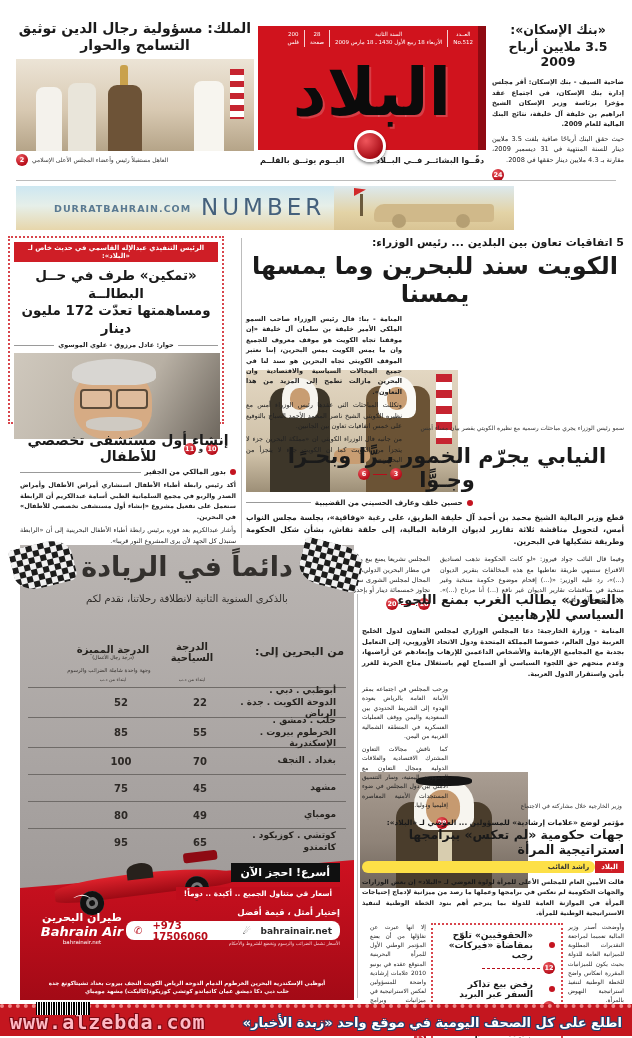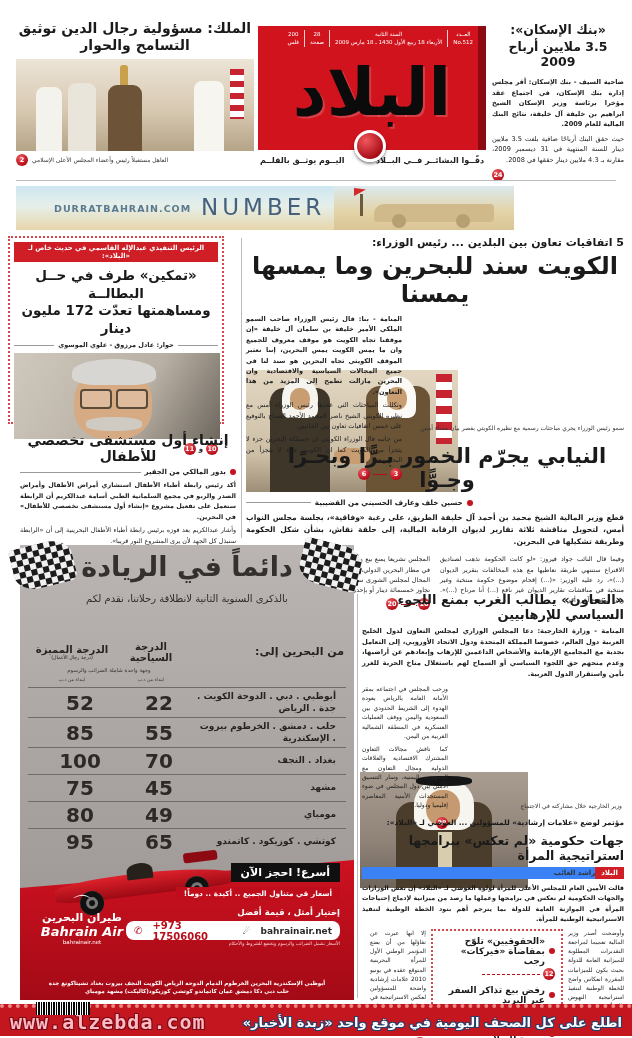--- a/index.html
+++ b/index.html
@@ -31,32 +31,32 @@
   .mast-title{font-weight:900;color:#0b0b0b;text-align:center;
               text-shadow:2px 2px 0 rgba(255,255,255,.18);}
   .mast-ball{position:absolute;width:26px;height:26px;border-radius:50%;
              background:radial-gradient(circle at 35% 30%,#f0565c,#a50a14 75%);
              border:3px solid #fff;box-shadow:0 2px 3px rgba(0,0,0,.45);}
   
   .dotbox{border:2px dotted #d8454c;background:#fff;}
   .redbar{background:#cf1e26;color:#fff;font-weight:bold;text-align:center;}
   
   .brief{margin-bottom:5px;}
-  .brief .t{display:flex;align-items:center;gap:4px;direction:rtl;font-weight:900;font-size:9px;}
+  .brief .t{display:flex;align-items:center;gap:16px;direction:rtl;font-weight:900;font-size:9px;}
   .brief .b{display:flex;align-items:center;gap:3px;direction:rtl;margin-top:2px;}
   .brief .ln{flex:0 0 58px;border-top:1px dashed #b60d1a;}
   
   .ad{background:linear-gradient(180deg,#bab5b2 0%,#a7a2a0 55%,#989391 100%);}
   .flag{background:repeating-conic-gradient(#141414 0% 25%,#f4f4f4 0% 50%);
         background-size:12px 12px;border-radius:4px 40% 8px 40%;opacity:.95;}
   .ad-row{display:flex;direction:rtl;align-items:center;padding:0 10px;box-sizing:border-box;}
   .ad-dest{flex:1;text-align:right;font-weight:bold;font-size:9px;color:#26231f;line-height:1.3;}
   .ad-eco{width:74px;text-align:center;font-weight:bold;}
-  .ad-prem{width:84px;text-align:center;font-weight:bold;}
-  .price{font-size:20px;color:#2d2926;}
+  .ad-prem{width:84px;text-align:center;font-weight:bold;margin-left:41px;}
+  .price{font-size:10px;color:#2d2926;}
   .wedge{background:linear-gradient(180deg,#ce1120,#a30a16);
          clip-path:polygon(0 20%,100% 0%,100% 100%,0% 100%);}
   .wheel{position:absolute;width:24px;height:24px;border-radius:50%;background:#111;
          box-shadow:inset 0 0 0 6px #111,inset 0 0 0 9px #777;}
   .phstrip{background:#fff;border-radius:8px;display:flex;align-items:center;gap:10px;
            padding:2px 8px;direction:ltr;font-weight:bold;}
   
   .bottom-banner{background:#c4161f;border-top:4px dotted #e88;
     display:flex;align-items:center;justify-content:space-between;box-sizing:border-box;}
   .alz{font-family:"DejaVu Sans Mono",monospace;font-weight:bold;font-size:20px;letter-spacing:1px;
@@ -240,24 +240,24 @@
     <div class="abs cap" style="right:2px;top:210px;width:168px;text-align:right;">وزير الخارجية خلال مشاركته في الاجتماع</div>
     <div class="abs rtl" style="left:0;top:92px;width:86px;">
       <div class="just" style="font-size:6.1px;line-height:1.55;color:#222;">ورحب المجلس في اجتماعه بمقر الأمانة العامة بالرياض بعودة الهدوء إلى الشريط الحدودي بين السعودية واليمن ووقف العمليات العسكرية في المنطقة الشمالية الغربية من اليمن.</div>
       <div class="just" style="font-size:6.1px;line-height:1.55;color:#222;margin-top:3px;">كما ناقش مجالات التعاون المشترك الاقتصادية والعلاقات الدولية ومجال التعاون مع الجمهورية اليمنية، وسار التنسيق الأمني بين دول المجلس في ضوء المستجدات الأمنية المعاصرة إقليميا ودوليا.</div>
       <span class="badge" style="margin-top:2px;">28</span>
     </div>
   </div>
 
   <div class="abs" style="left:362px;top:818px;width:262px;">
     <div class="rtl bold" style="font-size:7.4px;text-align:right;">مؤتمر لوضع «علامات إرشادية» للمسؤولين ... العوضي لـ «البلاد»:</div>
-    <div class="rtl" style="font-size:12.5px;font-weight:900;text-align:right;margin-top:6px;">جهات حكومية «لم تعكس» ببرامجها استراتيجية المرأة</div>
+    <div class="rtl" style="font-size:12.5px;font-weight:900;text-align:right;margin-top:0;">جهات حكومية «لم تعكس» ببرامجها استراتيجية المرأة</div>
     <div class="rtl" style="display:flex;align-items:stretch;margin-top:4px;height:12px;">
       <span style="background:#cf1e26;color:#fff;font-size:7px;font-weight:bold;padding:1px 6px;display:flex;align-items:center;">البلاد</span>
-      <span style="background:#3b82f6;flex:1;font-size:7px;font-weight:bold;color:#333;padding:1px 0;display:flex;align-items:center;">راشد الغائب</span>
+      <span style="background:#fde047;flex:1;font-size:7px;font-weight:bold;color:#333;padding:1px 6px;display:flex;align-items:center;border-radius:6px;">راشد الغائب</span>
     </div>
     <div class="rtl just bold" style="font-size:6.4px;line-height:1.6;margin-top:4px;">قالت الأمين العام للمجلس الأعلى للمرأة لولوة العوضي لـ «البلاد» إن بعض الوزارات والجهات الحكومية لم تعكس في برامجها وعملها ما رصد من ميزانية لإدماج إحتياجات المرأة في الموازنة العامة للدولة بما يترجم أهم بنود الخطة الوطنية لتنفيذ الاستراتيجية الوطنية للمرأة.</div>
     <div class="rtl" style="display:flex;gap:5px;margin-top:5px;align-items:flex-start;">
       <div class="just" style="width:56px;font-size:5.9px;line-height:1.55;color:#222;">وأوضحت أصدر وزير المالية تعميما لمراجعة التقديرات المطلوبة للميزانية العامة للدولة بحيث يكون للميزانيات المقررة انعكاس واضح للخطة الوطنية لتنفيذ استراتيجية النهوض بالمرأة.</div>
       <div class="dotbox" style="width:132px;box-sizing:border-box;padding:5px 6px;">
         <div class="brief">
           <div class="t">
               <span class="dot"></span>
               <span>«الحقوقيين» تلوّح بمقاضاة «فيركات» رجب</span>
             </div>

